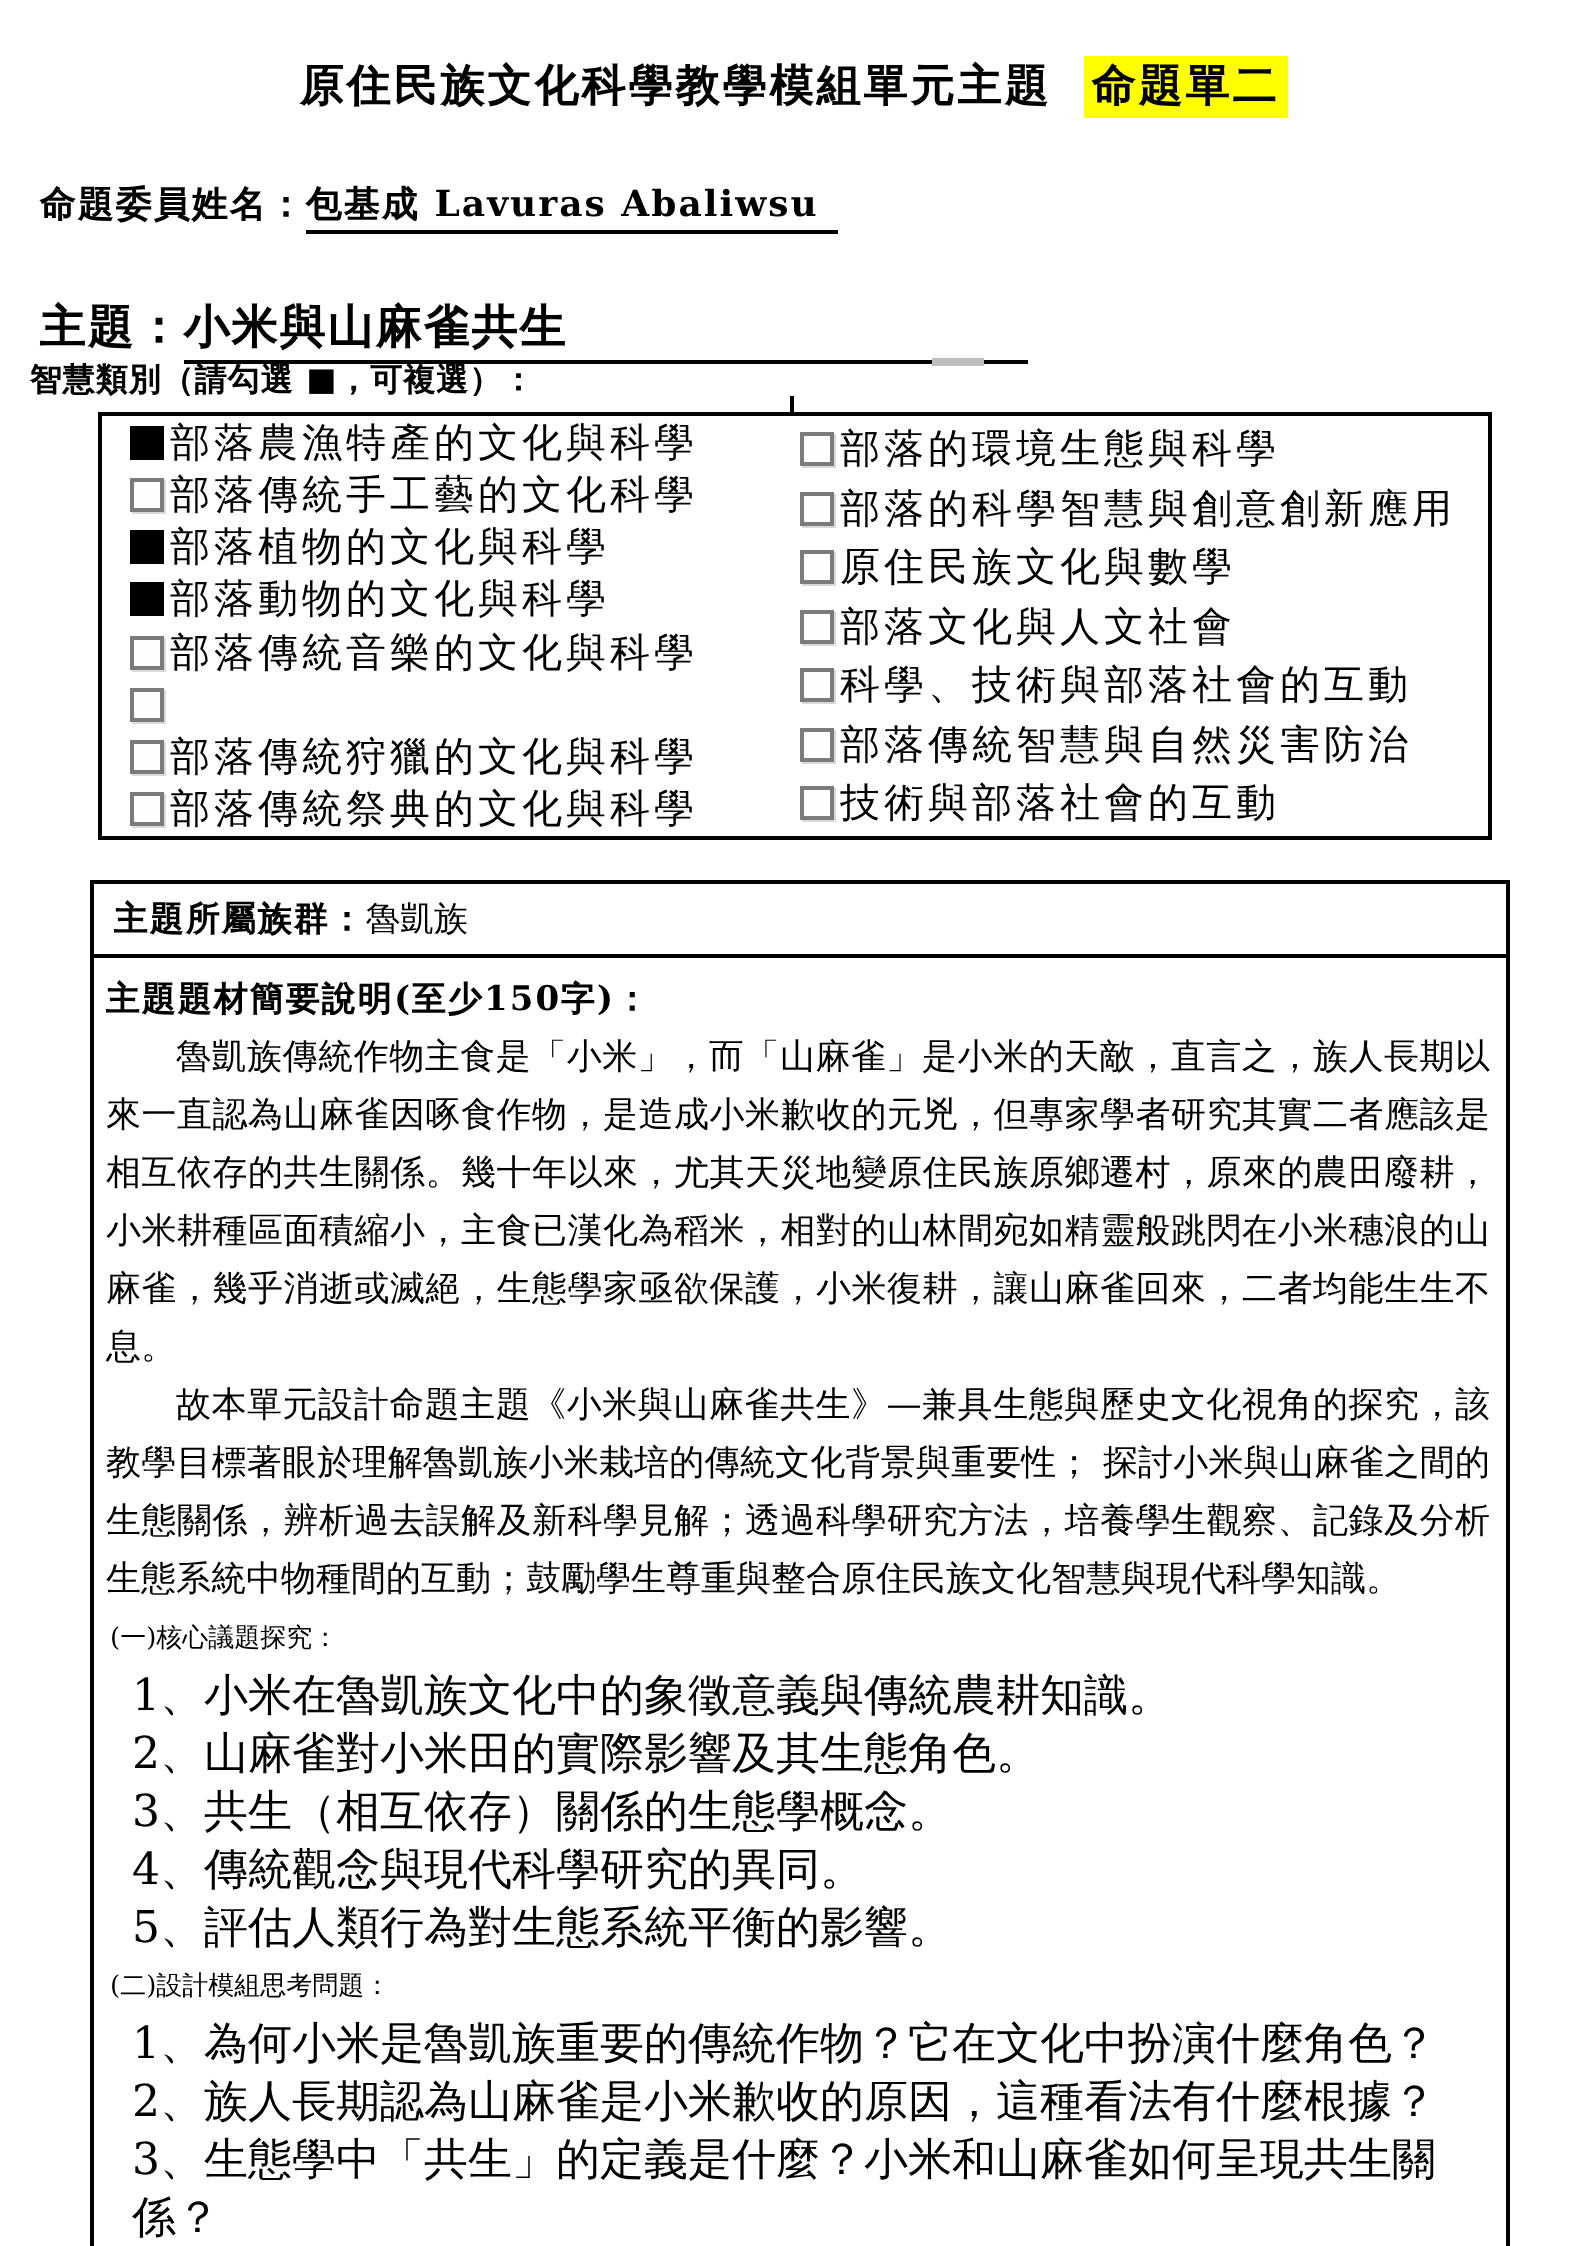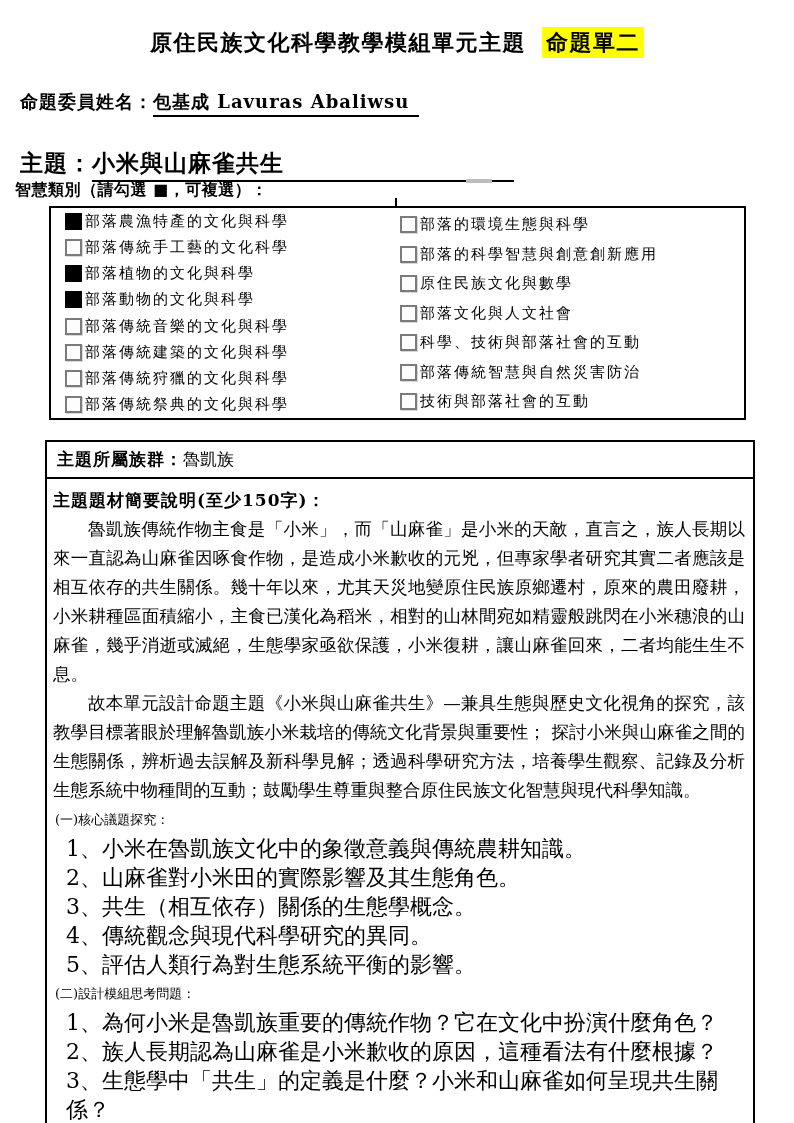--- a/index.html
+++ b/index.html
@@ -66,21 +66,21 @@
   }
   .cat-col {
     display:flex; flex-direction:column;
     justify-content:space-evenly;
     box-sizing:border-box;
   }
   .cat-col.left  { width:345px; padding-left:14px; }
   .cat-col.right { width:348px; padding-left:4px;  }
   .cat-row {
     display:flex; align-items:center; height:26px;
-    font-size:15px; letter-spacing:2px; white-space:nowrap;
+    font-size:20px; letter-spacing:2px; white-space:nowrap;
   }
   .cb {
     width:13px; height:13px; flex:none;
     border:2px solid #7b7b7b; background:#fdfdfd;
     margin-right:3px;
     box-shadow:1px 1px 0 #d9d9d9;
   }
   .cb.checked { background:#000; border-color:#000; box-shadow:none; }
 
   
@@ -147,21 +147,20 @@
         <div class="cat-row">
           <span class="cb checked"></span>
           <span class="cat-label">部落動物的文化與科學</span>
         </div>
         <div class="cat-row">
           <span class="cb"></span>
           <span class="cat-label">部落傳統音樂的文化與科學</span>
         </div>
         <div class="cat-row">
           <span class="cb"></span>
-          <span class="cat-label">部落傳統建築的文化與科學</span>
         </div>
         <div class="cat-row">
           <span class="cb"></span>
           <span class="cat-label">部落傳統狩獵的文化與科學</span>
         </div>
         <div class="cat-row">
           <span class="cb"></span>
           <span class="cat-label">部落傳統祭典的文化與科學</span>
         </div>
       </div>

